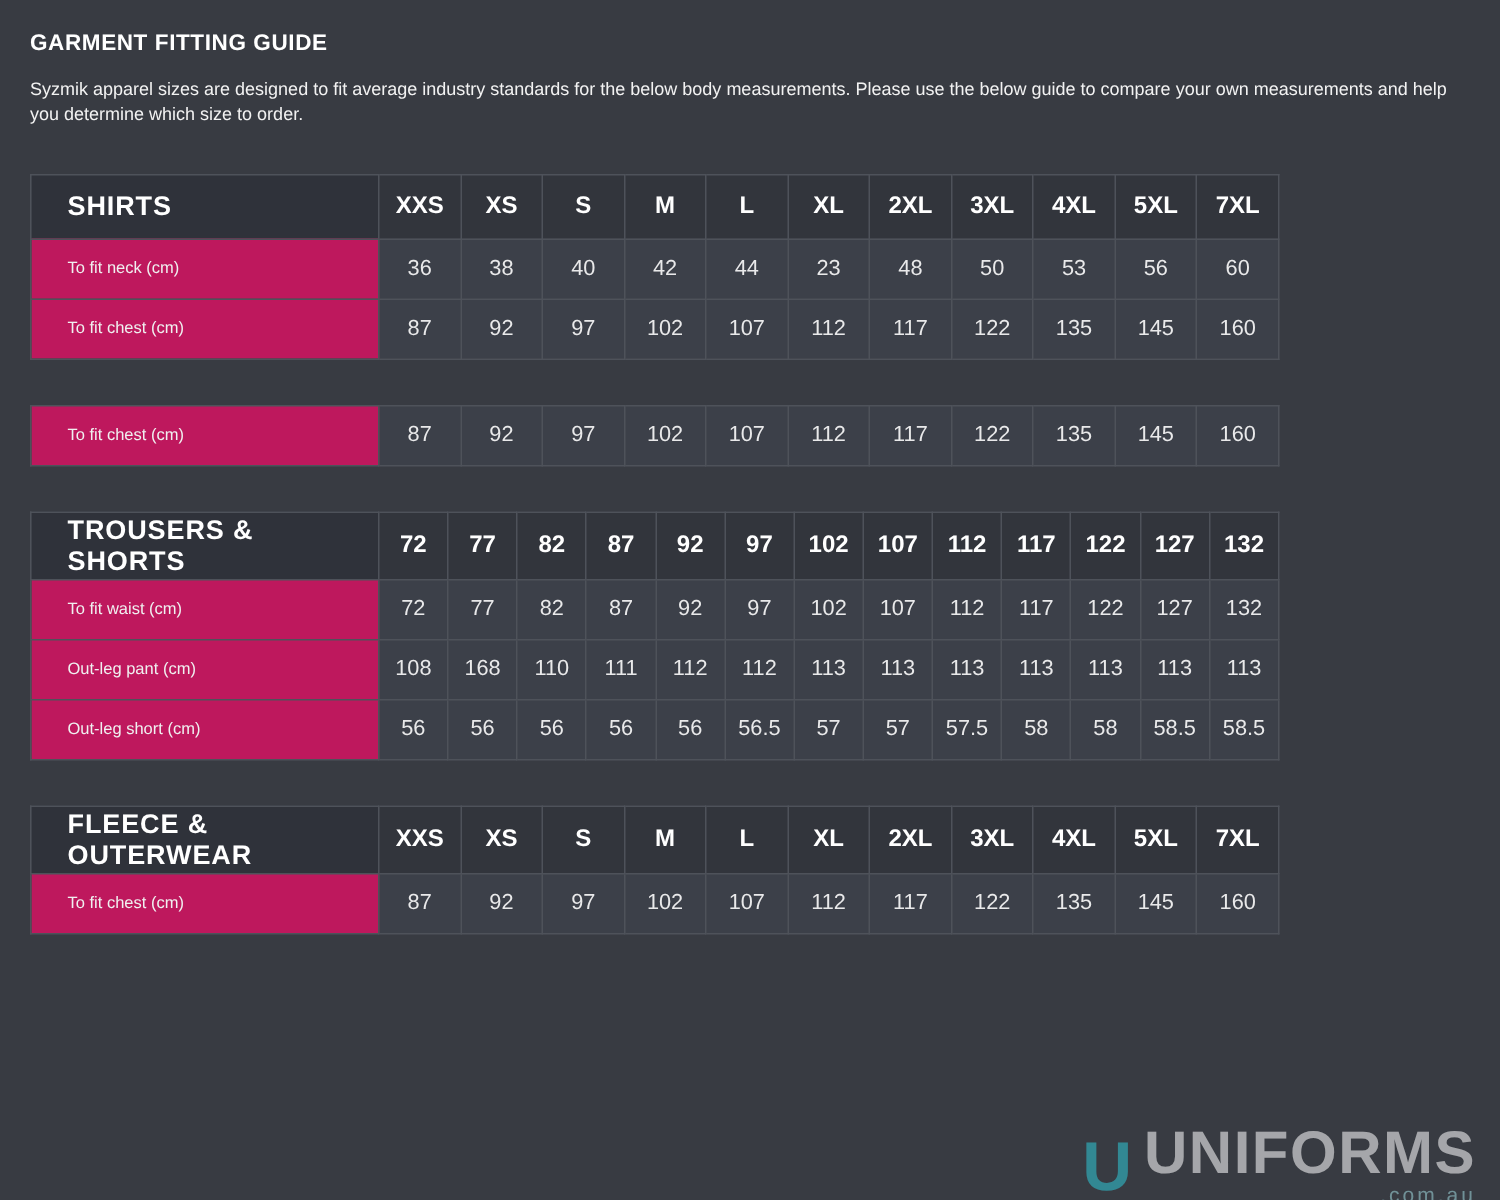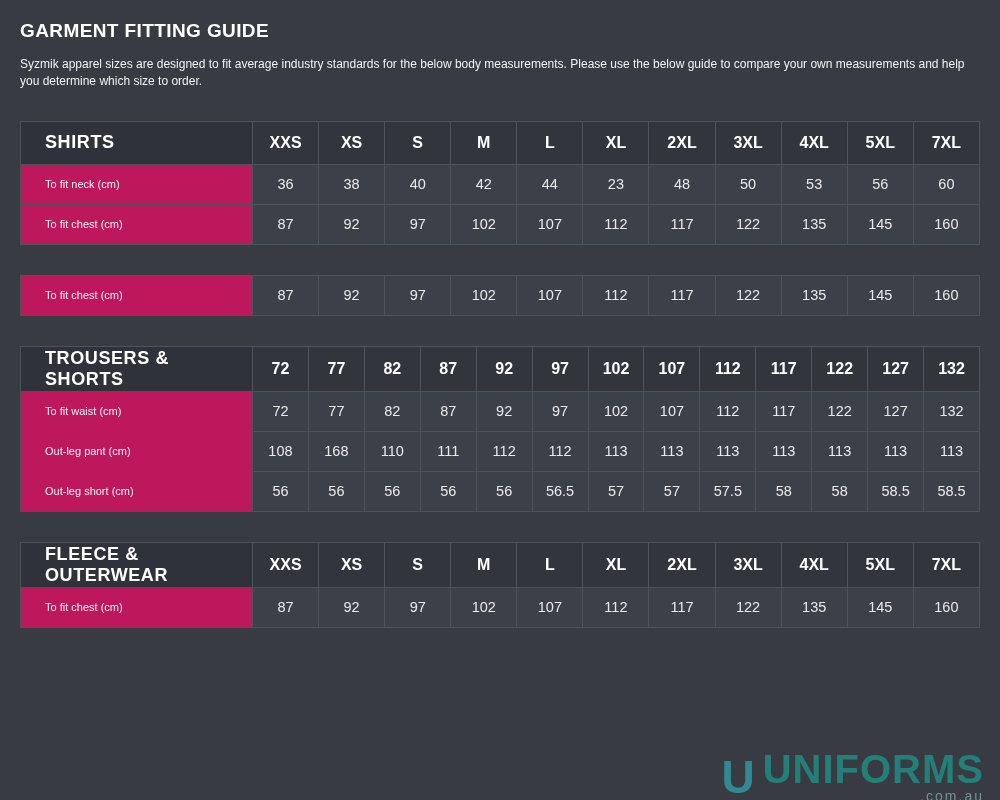--- a/index.html
+++ b/index.html
@@ -16,21 +16,21 @@
     position: relative;
   }
   .page {
     width: 1000px;
     height: 800px;
     position: relative;
     box-sizing: border-box;
     padding: 0 20px;
   }
   .guide-title {
-    font-size: 19px;
+    font-size: 15px;
     font-weight: bold;
     letter-spacing: 0.4px;
     margin: 10px 0 0 0;
     padding-top: 10px;
     color: #ffffff;
   }
   .guide-desc {
     font-size: 12px;
     line-height: 1.45;
     margin: 14px 0 0 0;
@@ -40,21 +40,21 @@
   .section-heading {
     text-align: center;
     font-size: 32px;
     font-weight: bold;
     letter-spacing: 1px;
     margin: 42px 0 0 0;
     color: #ffffff;
   }
   table.size-table {
     border-collapse: collapse;
-    width: 960px;
+    width: 833px;
     margin-top: 30px;
     table-layout: fixed;
   }
   table.size-table td {
     border: 1px solid #4e525a;
     text-align: center;
     font-size: 14.5px;
     color: #e9e9ea;
     height: 37px;
     background: #3c4049;
@@ -94,21 +94,21 @@
   .wm-mark {
     font-size: 46px;
     color: #2ec7d6;
     line-height: 1;
     margin-right: 8px;
     font-weight: bold;
   }
   .wm-text {
     font-size: 40px;
     letter-spacing: 1px;
-    color: #14b8a6;
+    color: #ffffff;
     font-weight: bold;
     line-height: 0.95;
   }
   .wm-sub {
     font-size: 14px;
     letter-spacing: 2px;
     color: #9fd8de;
     text-align: right;
     font-weight: normal;
   }

